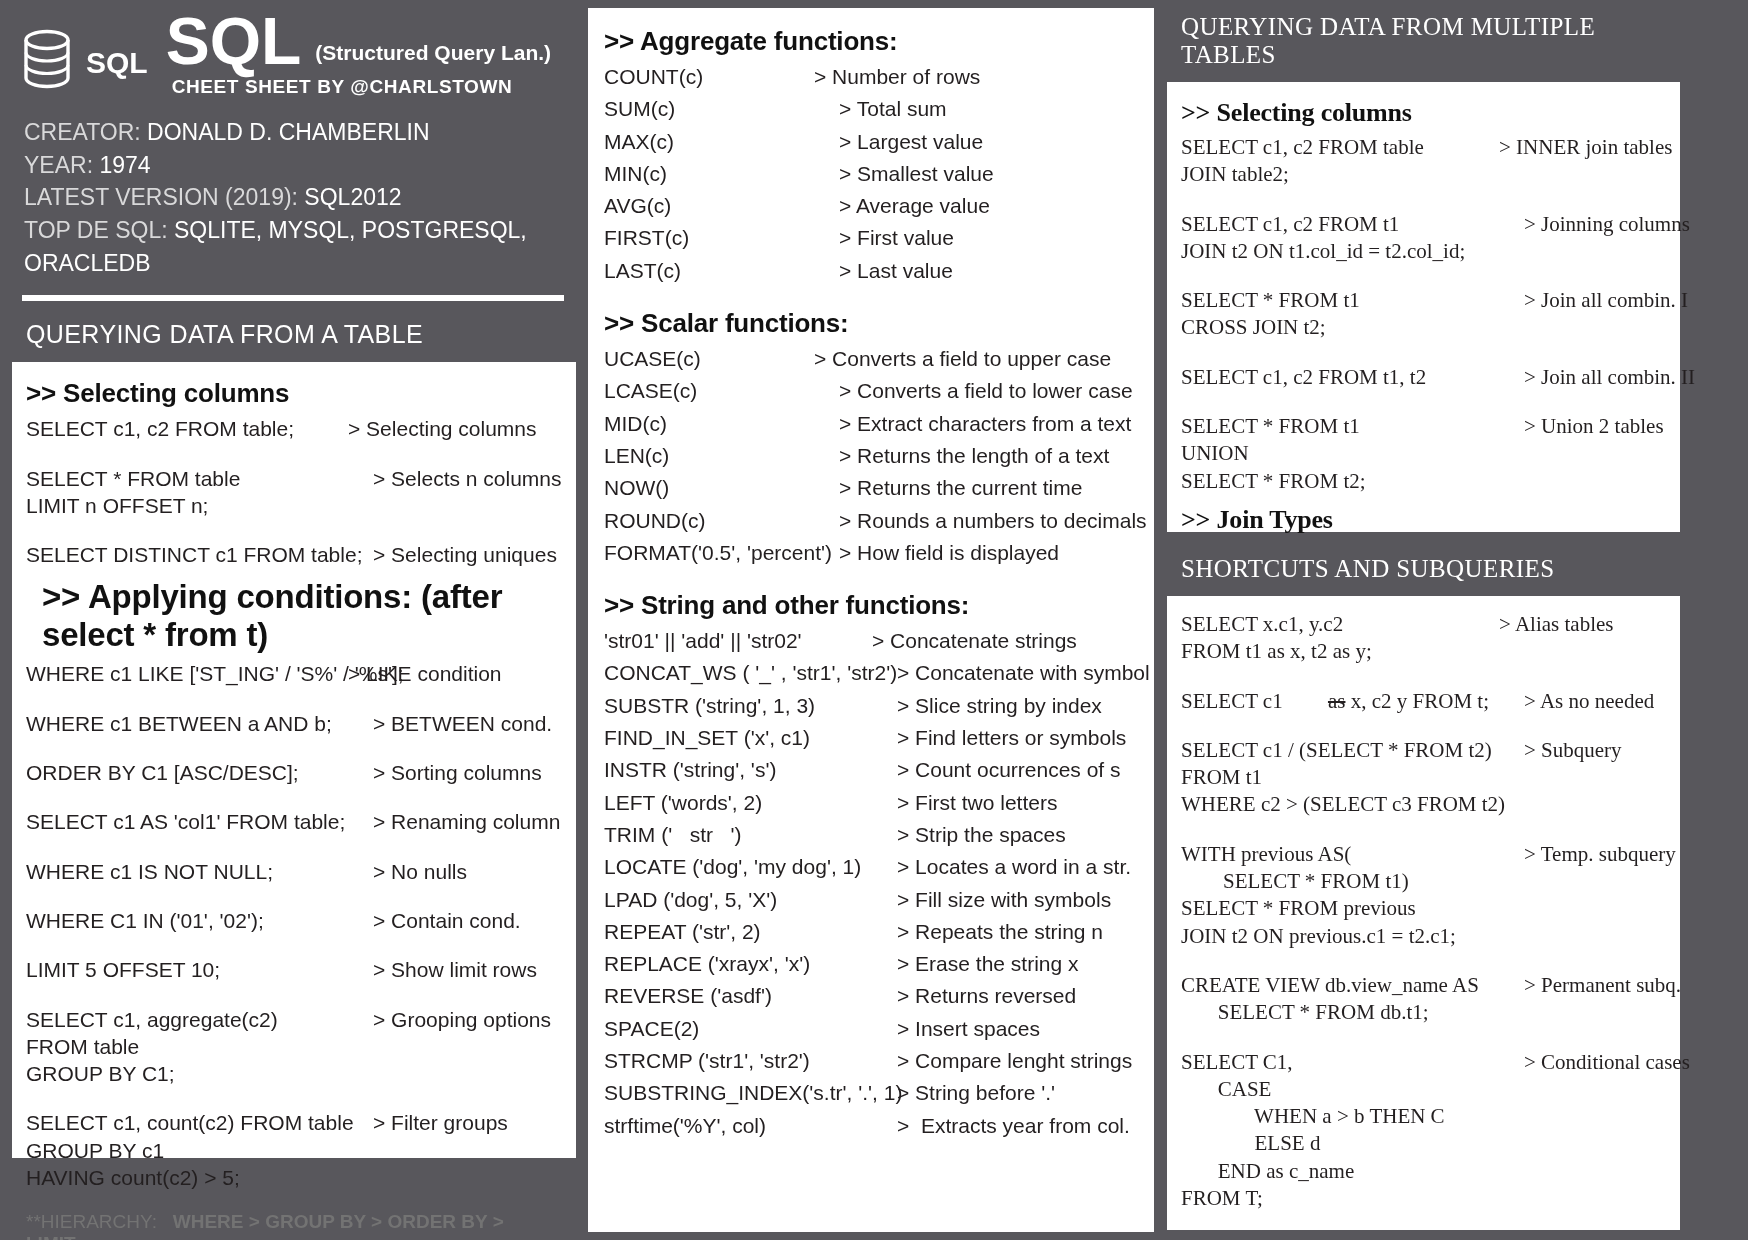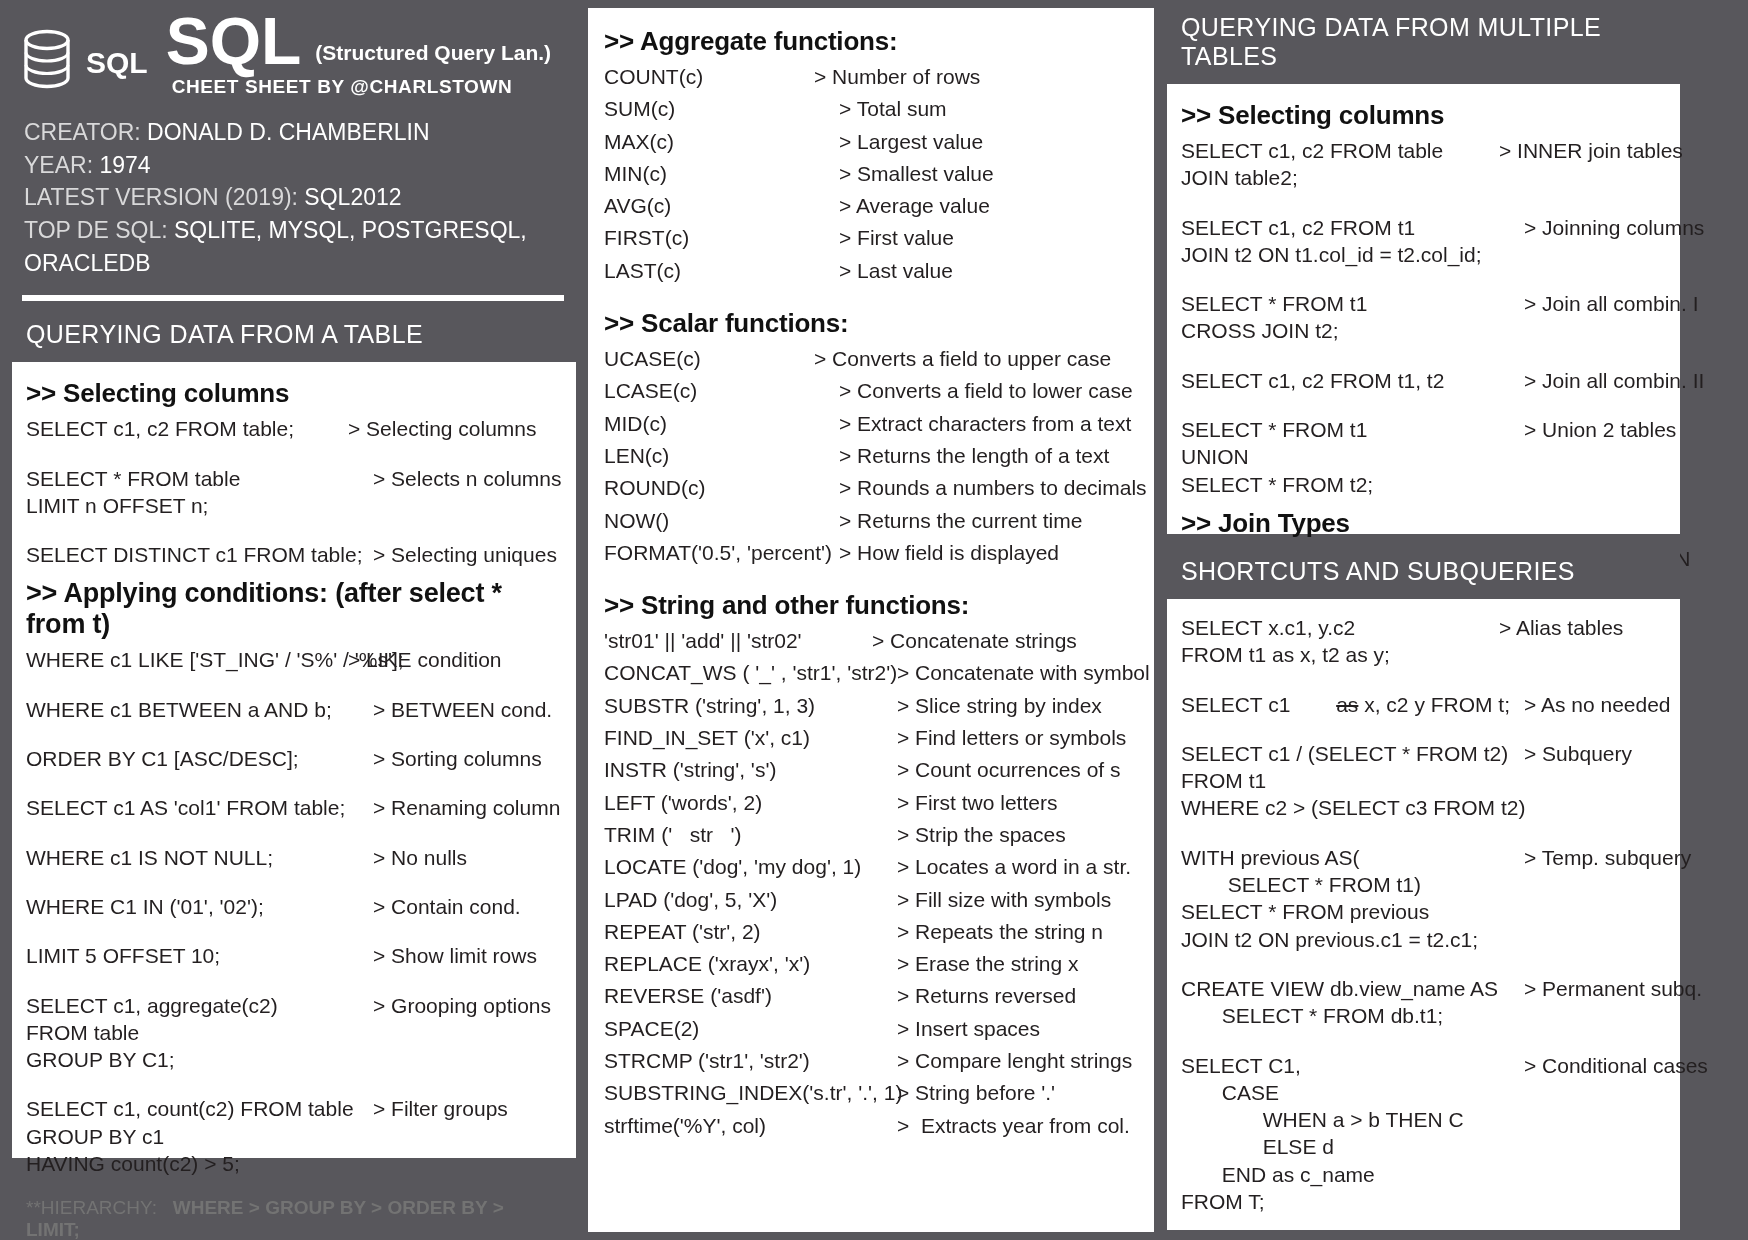--- a/index.html
+++ b/index.html
@@ -23,21 +23,21 @@
     gap: 0;
   }
 
   
   .col {
     position: relative;
     box-sizing: border-box;
   }
   .col-left   { width: 588px; padding: 0 12px 10px 12px; }
   .col-mid    { width: 576px; padding: 8px 10px 10px 0; }
-  .col-right  { width: 528px; padding: 0 12px 10px 3px; }
+  .col-right  { width: 528px; padding: 0 12px 10px 3px; font-family: Liberation Serif, serif; }
 
   
   .brand {
     padding: 14px 12px 6px 10px;
     color: #ffffff;
   }
   .brand-top {
     display: flex;
     align-items: flex-start;
     gap: 18px;
@@ -239,21 +239,21 @@
           <span class="code">SELECT * FROM table
 LIMIT n OFFSET n;</span>
           <span class="desc">&gt; Selects n columns</span>
         </div>
         <div class="row gap">
           <span class="code">SELECT DISTINCT c1 FROM table;</span>
           <span class="desc">&gt; Selecting uniques</span>
         </div>
       </div>
 
-      <div class="sub-head tight" style="font-size:27px;">&gt;&gt; Applying conditions: (after select * from t)</div>
+      <div class="sub-head tight" style="font-size:33px;margin-left:16px;">&gt;&gt; Applying conditions: (after select * from t)</div>
 
       <div class="rows">
         <div class="row">
           <span class="code">WHERE c1 LIKE ['ST_ING' / 'S%' / '%s'];</span>
           <span class="desc">&gt; LIKE condition</span>
         </div>
         <div class="row gap">
           <span class="code">WHERE c1 BETWEEN a AND b;</span>
           <span class="desc">&gt; BETWEEN cond.</span>
         </div>
@@ -348,26 +348,26 @@
             </div>
           <div class="row gap-sm">
               <span class="code">MID(c)</span>
               <span class="desc">&gt; Extract characters from a text</span>
             </div>
           <div class="row gap-sm">
               <span class="code">LEN(c)</span>
               <span class="desc">&gt; Returns the length of a text</span>
             </div>
           <div class="row gap-sm">
+              <span class="code">NOW()</span>
+              <span class="desc">&gt; Returns the current time</span>
+            </div>
+          <div class="row gap-sm">
               <span class="code">ROUND(c)</span>
               <span class="desc">&gt; Rounds a numbers to decimals</span>
-            </div>
-          <div class="row gap-sm">
-              <span class="code">NOW()</span>
-              <span class="desc">&gt; Returns the current time</span>
             </div>
           <div class="row gap-sm">
               <span class="code">FORMAT('0.5', 'percent')</span>
               <span class="desc">&gt; How field is displayed</span>
             </div>
         </div>
       </div>
 
       <div class="block w-mid-b">
         <div class="sub-head">&gt;&gt; String and other functions:</div>

